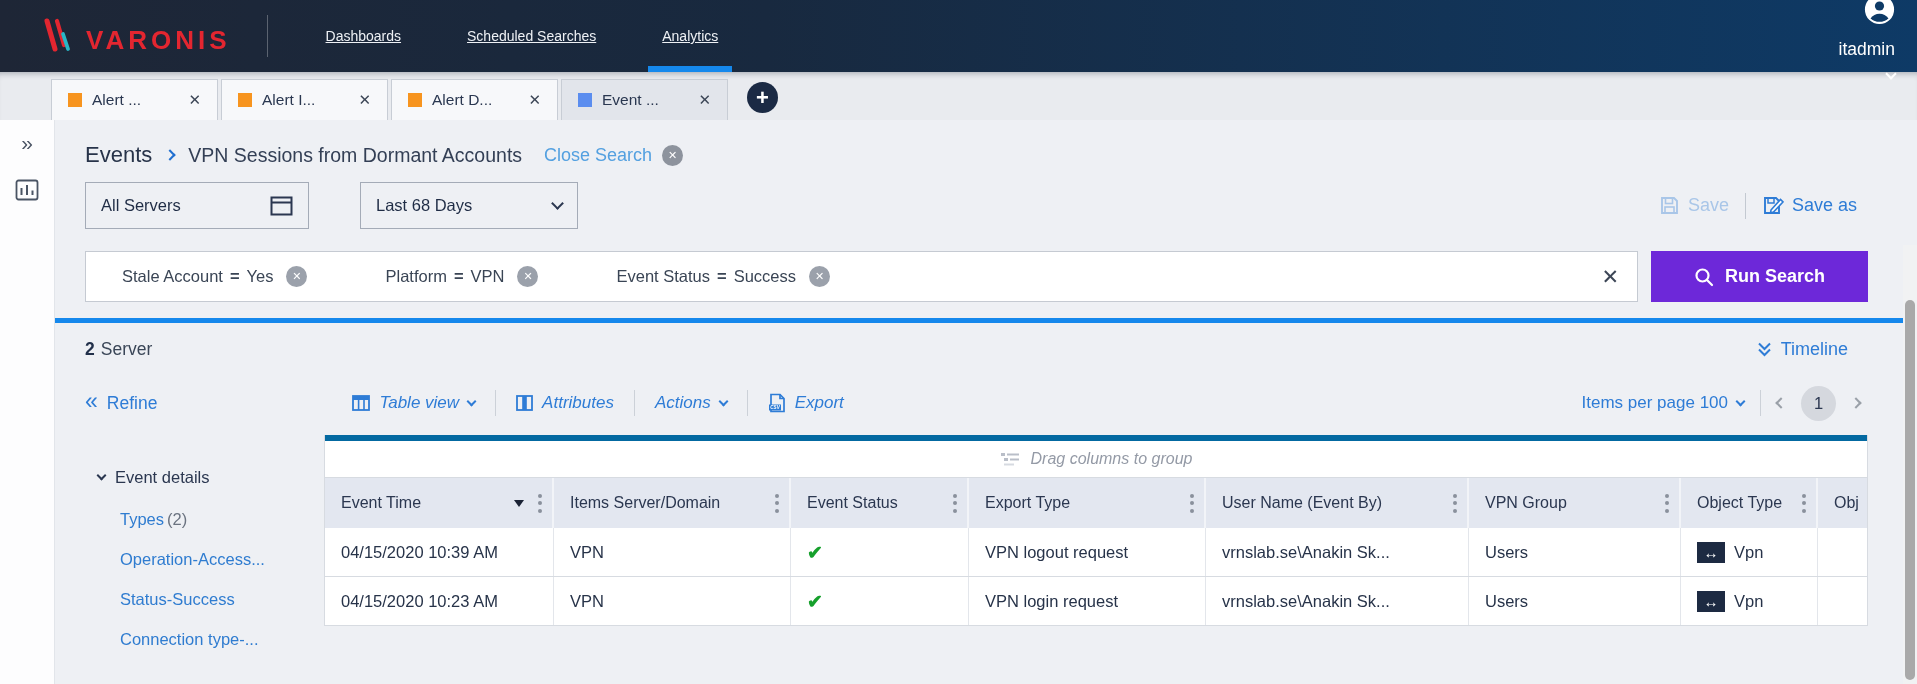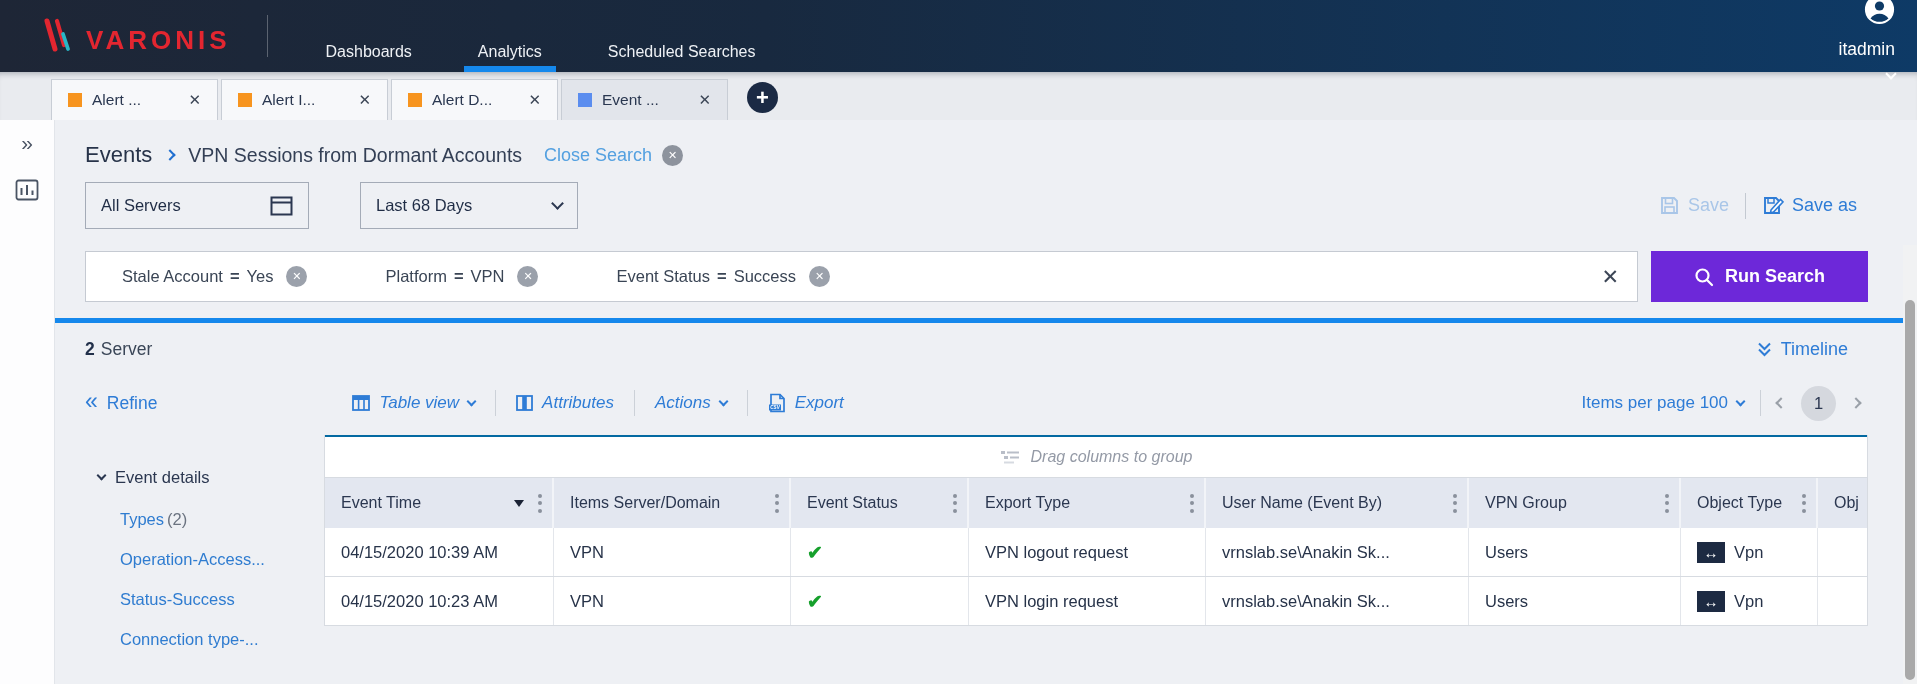--- a/index.html
+++ b/index.html
@@ -7,21 +7,21 @@
   body { font-family:"Liberation Sans", sans-serif; background:#eef0f4; position:relative; color:#273349; }
 
   
   .navbar { position:absolute; top:0; left:0; width:100%; height:72px;
     background:linear-gradient(90deg,#1e2636 0%,#18293f 40%,#0e3a66 100%);
     display:flex; align-items:center; color:#fff; z-index:5; }
   .brand { display:flex; align-items:flex-end; margin-left:38px; cursor:pointer; }
   .brand-text { font-size:26px; font-weight:bold; color:#e32630; letter-spacing:4px; margin-left:8px; }
   .nav-sep { width:1px; height:42px; background:rgba(255,255,255,.28); margin-left:36px; }
   .nav-items { display:flex; height:72px; margin-left:44px; }
-  .nav-item { height:72px; line-height:72px; padding:16px 14px; margin-right:38px; font-size:16px; color:#eef1f5; cursor:pointer; }
+  .nav-item { height:72px; line-height:72px; padding:0 14px; margin-right:38px; font-size:14px; color:#eef1f5; cursor:pointer;text-decoration:underline; }
   .nav-item.active { box-shadow: inset 0 -6px 0 #1588ec; }
   .user-area { margin-left:auto; margin-right:22px; display:flex; align-items:flex-end; gap:14px; cursor:pointer;flex-direction:column; }
   .user-name { font-size:17.5px; color:#fff; }
 
   
   .tabbar { position:absolute; top:72px; left:0; width:100%; height:48px; background:#e9ebef;
     box-shadow: inset 0 6px 6px -5px rgba(20,30,50,.35); display:flex; align-items:flex-end; padding-left:51px; }
   .tab { height:41px; min-width:167px; background:#f7f8fa; border:1px solid #c8cdd5; border-bottom:none;
     display:flex; align-items:center; padding:0 16px; margin-right:3px; cursor:pointer; }
   .tab.active { background:#e2e5eb; }
@@ -98,21 +98,21 @@
 
   
   .refine-panel { position:absolute; left:0; top:348px; width:255px; }
   .rp-group { position:absolute; left:43px; top:0; display:flex; align-items:center; gap:10px; font-size:16.5px; color:#2b3750; cursor:pointer; }
   .rp-group .chev { width:7px; height:7px; }
   .rp-link { position:absolute; left:65px; font-size:16.5px; color:#2f7cd0; cursor:pointer; white-space:nowrap; }
   .rp-count { color:#6b7380; margin-left:3px; }
 
   
   .table-wrap { position:absolute; left:269px; right:49px; top:315px; background:#fff; border-left:1px solid #d7dbe1; border-right:1px solid #d7dbe1; }
-  .drag-row { height:43px; border-top:2px solid #0369a1; border-bottom:1px solid #d7dbe1; display:flex; align-items:center;
+  .drag-row { height:43px; border-top:6px solid #0369a1; border-bottom:1px solid #d7dbe1; display:flex; align-items:center;
     justify-content:center; gap:11px; background:#fff; }
   .drag-text { font-size:16px; font-style:italic; color:#949aa6; }
   .thead { display:flex; height:50px; background:#e3e7f0; }
   .th { display:flex; align-items:center; padding:0 10px 0 16px; font-size:16px; color:#2b3750; border-right:2px solid #f2f4f8;
     flex-shrink:0; cursor:pointer; }
   .trow { display:flex; height:49px; background:#fff; border-bottom:1px solid #d7dbe1; }
   .td { display:flex; align-items:center; padding-left:16px; font-size:16.5px; color:#273349; border-right:1px solid #e3e6eb;
     flex-shrink:0; white-space:nowrap; overflow:hidden; }
   .c0{width:229px}.c1{width:237px}.c2{width:178px}.c3{width:237px}.c4{width:263px}.c5{width:212px}.c6{width:137px}.c7{flex:1;border-right:none}
   .sort-desc { width:0; height:0; border-left:5.5px solid transparent; border-right:5.5px solid transparent;
@@ -136,22 +136,22 @@
     <svg width="40" height="40" viewBox="0 0 40 40">
       <line x1="9" y1="5" x2="17" y2="33" stroke="#e32630" stroke-width="5" stroke-linecap="round"></line>
       <line x1="19" y1="5" x2="26" y2="29" stroke="#e32630" stroke-width="4.2" stroke-linecap="round"></line>
       <line x1="25" y1="18" x2="30" y2="33" stroke="#28b7c6" stroke-width="3.8" stroke-linecap="round"></line>
     </svg>
     <span class="brand-text">VARONIS</span>
   </div>
   <div class="nav-sep"></div>
   <div class="nav-items">
     <div class="nav-item">Dashboards</div>
+    <div class="nav-item">Scheduled Searches</div>
     <div class="nav-item active">Analytics</div>
-    <div class="nav-item">Scheduled Searches</div>
   </div>
   <div class="user-area">
     <svg width="31" height="31" viewBox="0 0 31 31">
       <circle cx="15.5" cy="15.5" r="13.8" fill="#fff"></circle>
       <circle cx="15.5" cy="12" r="4.6" fill="#0e3a66"></circle>
       <path d="M6.5 24.5 a11 11 0 0 1 18 0 a13.8 13.8 0 0 1 -18 0 Z" fill="#0e3a66"></path>
       <circle cx="15.5" cy="15.5" r="13.8" fill="none" stroke="#fff" stroke-width="1.6"></circle>
     </svg>
     <span class="user-name">itadmin</span>
     <span class="chev" style="border-color:#fff;border-width:2.6px;width:8px;height:8px;"></span>

